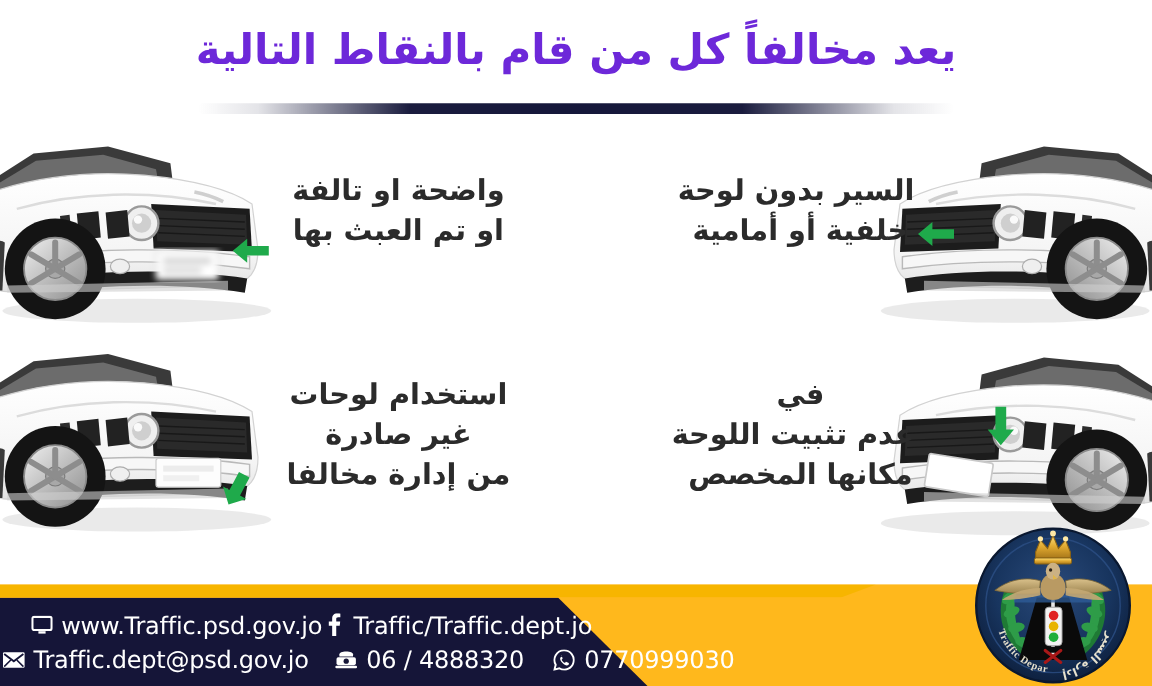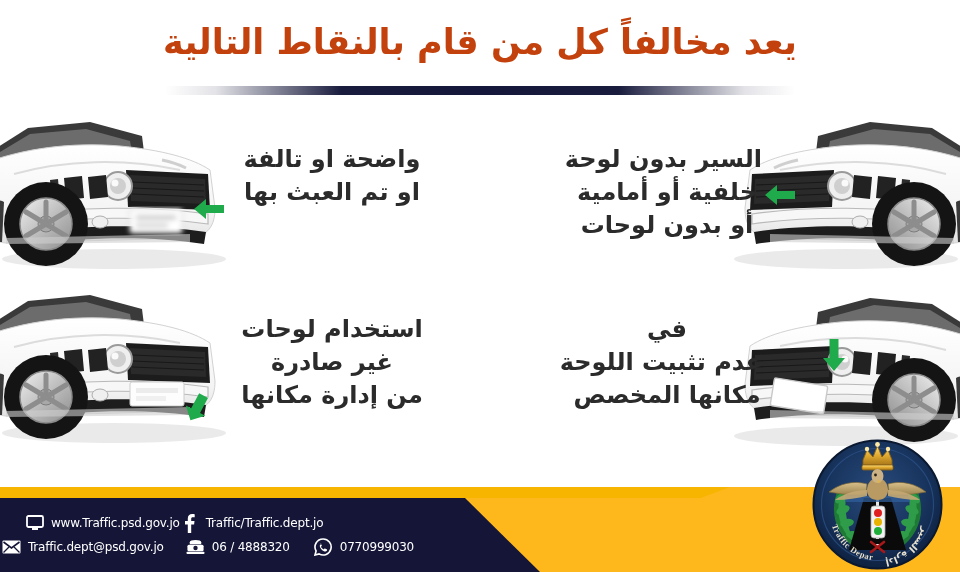--- a/index.html
+++ b/index.html
@@ -8,21 +8,21 @@
     background:#ffffff;
     font-family:"DejaVu Sans","Liberation Sans",sans-serif;
     position:relative;
   }
   #poster{position:absolute;inset:0;width:960px;height:572px;background:#fff;overflow:hidden;}
 
   
   .title-wrap{position:absolute;top:22px;left:0;width:960px;text-align:center;}
   .title{
     direction:rtl;unicode-bidi:bidi-override;
-    font-size:35px;font-weight:bold;color:#c2410c;
+    font-size:35px;font-weight:bold;color:#6d28d9;
     letter-spacing:0px;line-height:1.15;
     white-space:nowrap;
   }
   .title-underline{
     position:absolute;top:86px;left:165px;width:630px;height:9px;
     background:linear-gradient(to right,rgba(26,28,62,0) 0%,rgba(26,28,62,0.12) 8%,#1a1c3e 28%,#15173a 50%,#1a1c3e 72%,rgba(26,28,62,0.12) 92%,rgba(26,28,62,0) 100%);
     border-radius:4px;filter:blur(0.4px);
   }
   .txt{
     position:absolute;direction:rtl;unicode-bidi:bidi-override;
@@ -48,21 +48,21 @@
     position:absolute;left:0;top:498px;width:540px;height:74px;
     background:#151538;
     clip-path:polygon(0 0, 465px 0, 540px 74px, 0 74px);
   }
   .footer-lines{
     position:absolute;left:0;top:498px;width:470px;height:74px;
     display:flex;flex-direction:column;justify-content:center;gap:5px;
     color:#ffffff;
   }
   .frow{display:flex;align-items:center;}
-  .fitem{display:flex;align-items:center;gap:7px;font-size:12px;white-space:nowrap;letter-spacing:-0.2px;}
+  .fitem{display:flex;align-items:center;gap:7px;font-size:20px;white-space:nowrap;letter-spacing:-0.2px;}
   .fitem .ico{display:inline-flex;align-items:center;justify-content:center;width:19px;height:19px;flex:0 0 19px;}
   .fitem .ico svg{display:block;}
 
   
   .badge{position:absolute;left:811px;top:438px;width:133px;height:133px;}
 </style>
 </head>
 <body>
 
 <div id="poster">
@@ -210,21 +210,20 @@
 
   <div class="car" style="left:763px;top:182px;">
     <svg width="34" height="26" viewBox="0 0 34 26">
       <path d="M2 13 L14 3 L14 9 L32 9 L32 17 L14 17 L14 23 Z" fill="#1faa4b"></path>
     </svg>
   </div>
 
   <div class="txt" style="left:572px;top:143px;width:190px;">
     <span>السير بدون لوحة</span>
     <span>خلفية أو أمامية</span>
-    <span>أو بدون لوحات</span>
   </div>
 
   <div class="car" style="left:-6px;top:287px;">
     <svg width="246" height="165" viewBox="0 0 246 165">
       <defs>
         <linearGradient id="body3" x1="0" y1="0" x2="0" y2="1">
           <stop offset="0%" stop-color="#ffffff"></stop>
             <stop offset="70%" stop-color="#f4f4f4"></stop>
             <stop offset="100%" stop-color="#e2e2e2"></stop>
         </linearGradient>
@@ -280,21 +279,21 @@
     <svg width="30" height="32" viewBox="0 0 30 32">
       <g transform="rotate(-62 15 16)">
         <path d="M1 16 L12 5 L12 11 L29 11 L29 21 L12 21 L12 27 Z" fill="#1faa4b"></path>
       </g>
     </svg>
   </div>
 
   <div class="txt" style="left:232px;top:313px;width:200px;">
     <span>استخدام لوحات</span>
     <span>غير صادرة</span>
-    <span>من إدارة مكانها</span>
+    <span>من إدارة مخالفا</span>
   </div>
 
   <div class="car" style="left:718px;top:290px;">
     <svg width="250" height="165" viewBox="0 0 246 165" style="transform:scaleX(-1);">
       <defs>
         <linearGradient id="body4" x1="0" y1="0" x2="0" y2="1">
           <stop offset="0%" stop-color="#ffffff"></stop>
             <stop offset="70%" stop-color="#f4f4f4"></stop>
             <stop offset="100%" stop-color="#e2e2e2"></stop>
         </linearGradient>

